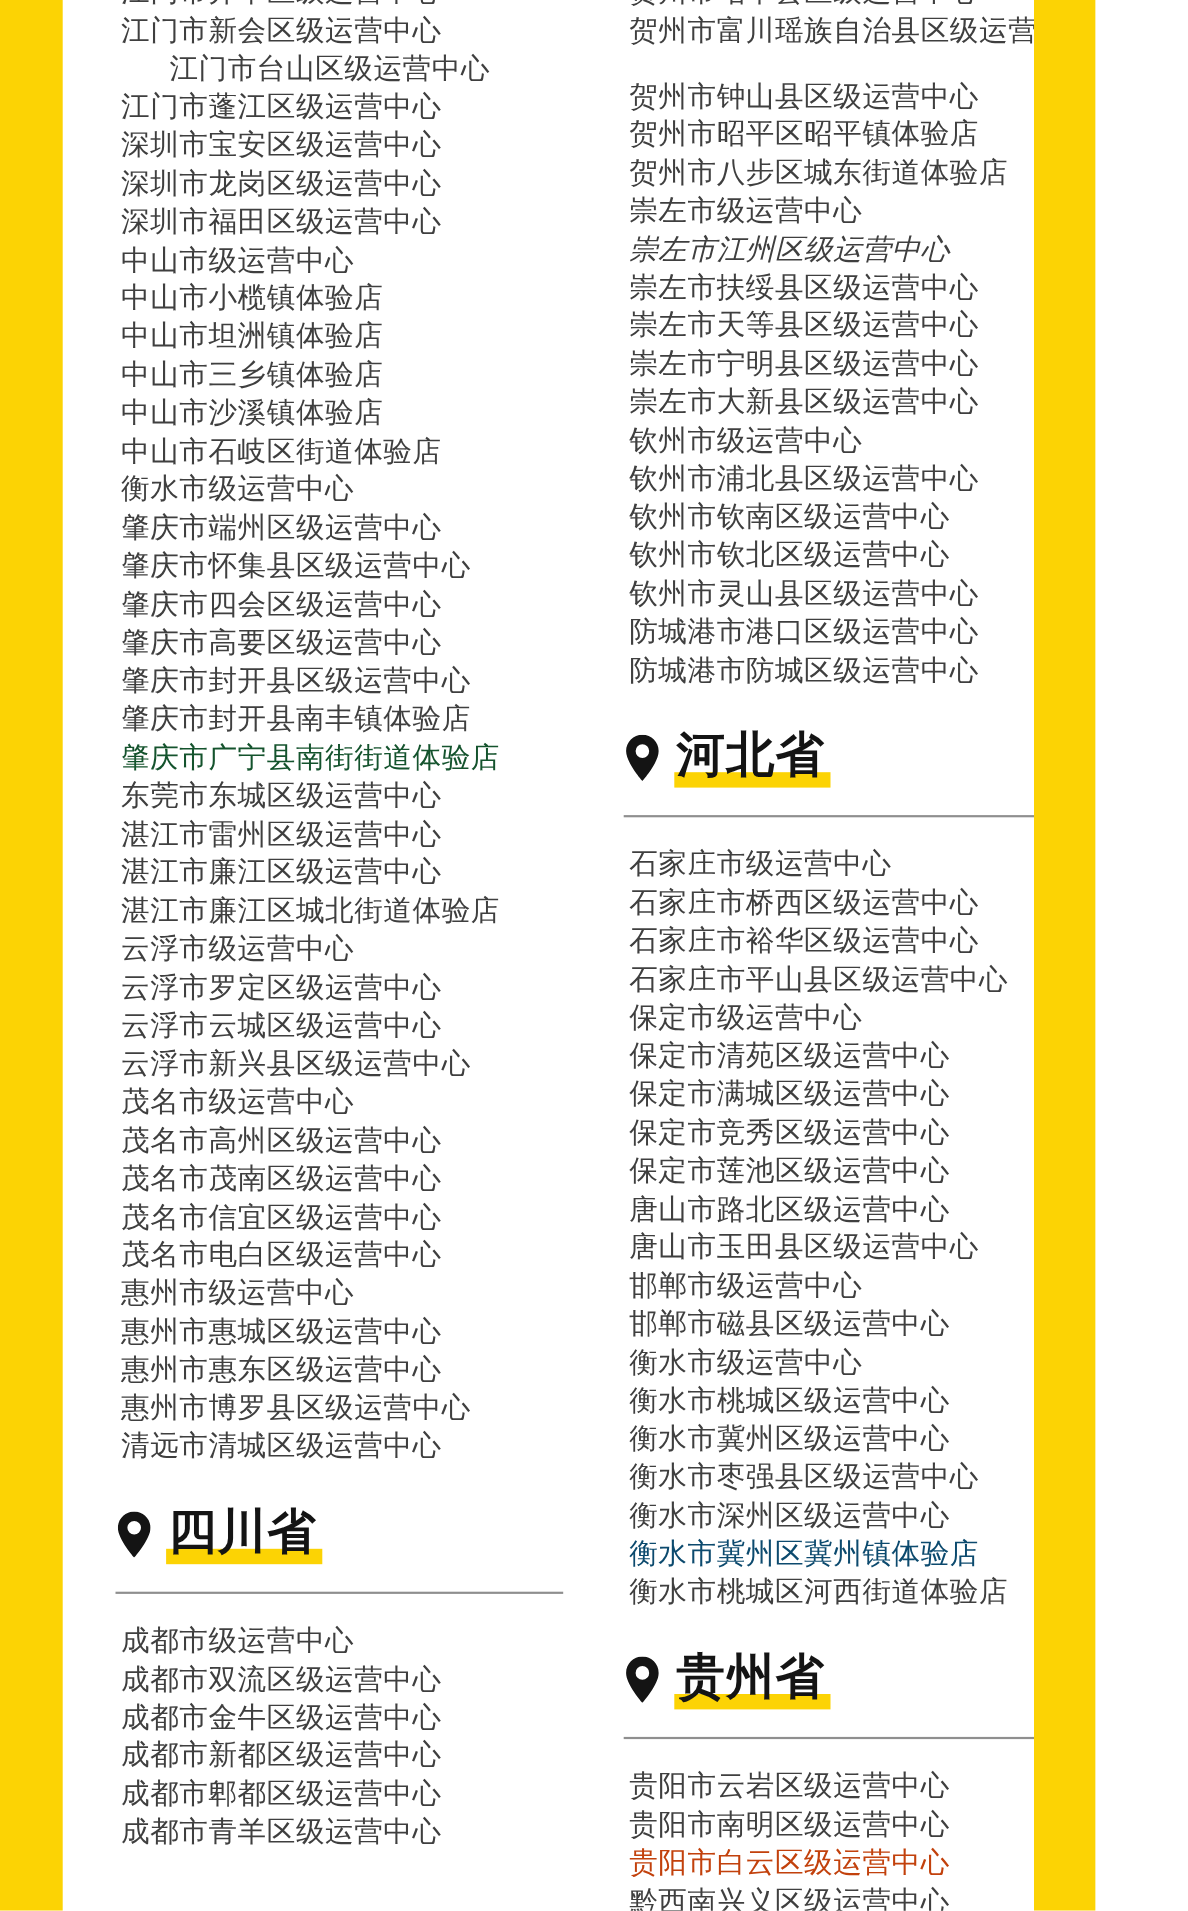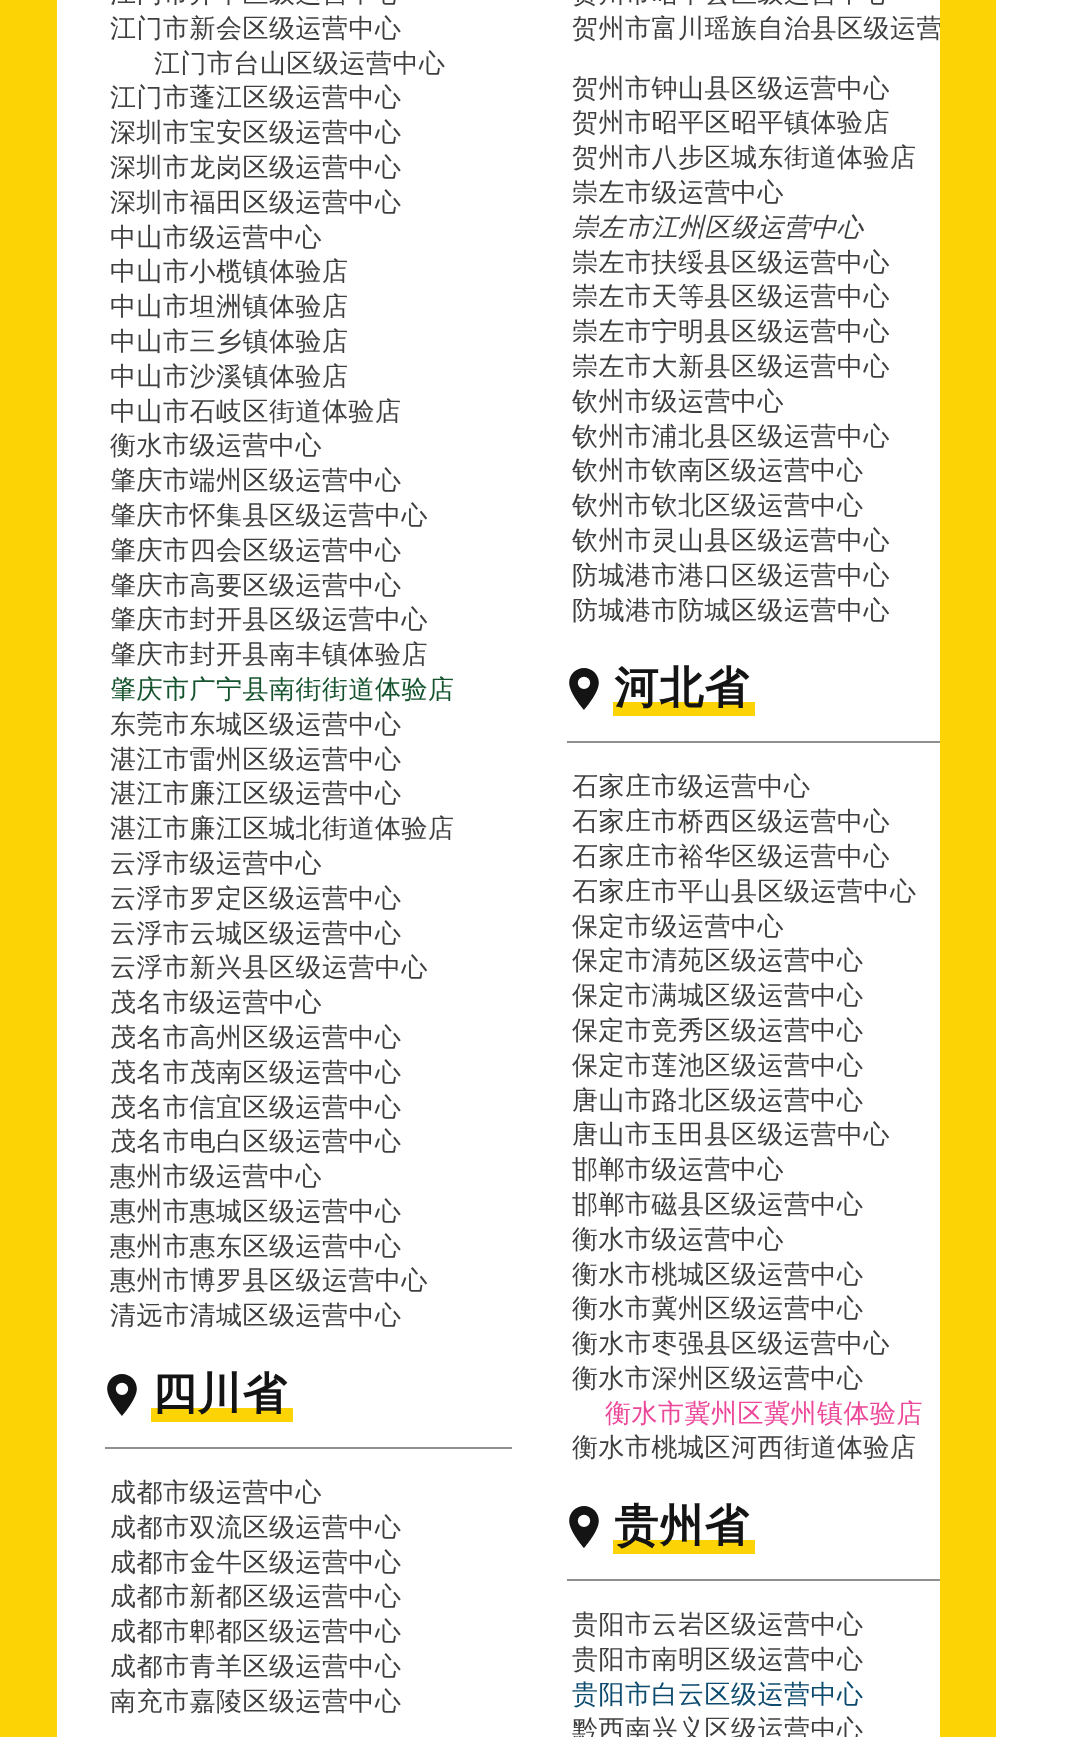--- a/index.html
+++ b/index.html
@@ -82,21 +82,20 @@
         <span class="section-title" style="color: rgb(20, 20, 20);">四川省</span>
       </div>
       <div class="divider" style="border-top-color: rgb(143, 143, 143);"></div>
       <div class="list gap-top">
         <div class="list-item" style="color: rgb(63, 63, 63);">成都市级运营中心</div>
         <div class="list-item" style="color: rgb(63, 63, 63);">成都市双流区级运营中心</div>
         <div class="list-item" style="color: rgb(63, 63, 63);">成都市金牛区级运营中心</div>
         <div class="list-item" style="color: rgb(63, 63, 63);">成都市新都区级运营中心</div>
         <div class="list-item" style="color: rgb(63, 63, 63);">成都市郫都区级运营中心</div>
         <div class="list-item" style="color: rgb(63, 63, 63);">成都市青羊区级运营中心</div>
-        <div class="list-item" style="color: rgb(63, 63, 63);">南充市嘉陵区级运营中心</div>
       </div>
     </div>
   <div class="col col-1">
       <div class="list clip-top">
         <div class="list-item" style="color: rgb(63, 63, 63);">贺州市昭平县区级运营中心</div>
         <div class="list-item" style="color: rgb(63, 63, 63);">贺州市富川瑶族自治县区级运营中心</div>
         <div class="list-item" style="color: rgb(63, 63, 63); margin-top: 25px;">贺州市钟山县区级运营中心</div>
         <div class="list-item" style="color: rgb(63, 63, 63);">贺州市昭平区昭平镇体验店</div>
         <div class="list-item" style="color: rgb(63, 63, 63);">贺州市八步区城东街道体验店</div>
         <div class="list-item" style="color: rgb(63, 63, 63);">崇左市级运营中心</div>
@@ -132,33 +131,33 @@
         <div class="list-item" style="color: rgb(63, 63, 63);">保定市莲池区级运营中心</div>
         <div class="list-item" style="color: rgb(63, 63, 63);">唐山市路北区级运营中心</div>
         <div class="list-item" style="color: rgb(63, 63, 63);">唐山市玉田县区级运营中心</div>
         <div class="list-item" style="color: rgb(63, 63, 63);">邯郸市级运营中心</div>
         <div class="list-item" style="color: rgb(63, 63, 63);">邯郸市磁县区级运营中心</div>
         <div class="list-item" style="color: rgb(63, 63, 63);">衡水市级运营中心</div>
         <div class="list-item" style="color: rgb(63, 63, 63);">衡水市桃城区级运营中心</div>
         <div class="list-item" style="color: rgb(63, 63, 63);">衡水市冀州区级运营中心</div>
         <div class="list-item" style="color: rgb(63, 63, 63);">衡水市枣强县区级运营中心</div>
         <div class="list-item" style="color: rgb(63, 63, 63);">衡水市深州区级运营中心</div>
-        <div class="list-item" style="color: #ec4899; margin-left: 33px;">衡水市冀州区冀州镇体验店</div>
+        <div class="list-item" style="color: #0c4a6e;">衡水市冀州区冀州镇体验店</div>
         <div class="list-item" style="color: rgb(63, 63, 63);">衡水市桃城区河西街道体验店</div>
       </div>
       <div class="section-header">
         <span class="pin-icon"><svg viewBox="0 0 24 34" width="30" height="42" aria-hidden="true">
             <path d="M12 0C5.4 0 0 5.4 0 12c0 8.6 12 22 12 22s12-13.4 12-22C24 5.4 18.6 0 12 0zm0 17a5 5 0 1 1 0-10 5 5 0 0 1 0 10z" fill="#141414"></path>
           </svg></span>
         <span class="section-title" style="color: rgb(20, 20, 20);">贵州省</span>
       </div>
       <div class="divider" style="border-top-color: rgb(143, 143, 143);"></div>
       <div class="list gap-top">
         <div class="list-item" style="color: rgb(63, 63, 63);">贵阳市云岩区级运营中心</div>
         <div class="list-item" style="color: rgb(63, 63, 63);">贵阳市南明区级运营中心</div>
-        <div class="list-item" style="color: #0c4a6e;">贵阳市白云区级运营中心</div>
+        <div class="list-item" style="color: #c2410c;">贵阳市白云区级运营中心</div>
         <div class="list-item" style="color: rgb(63, 63, 63);">黔西南兴义区级运营中心</div>
         <div class="list-item" style="color: rgb(63, 63, 63);">黔西南兴义区丰都街道体验店</div>
       </div>
     </div>
   <div class="side-border left" style="background: rgb(252, 211, 4);"></div>
   <div class="side-border right" style="background: rgb(252, 211, 4);"></div>
 </div>
 
 </body></html>

